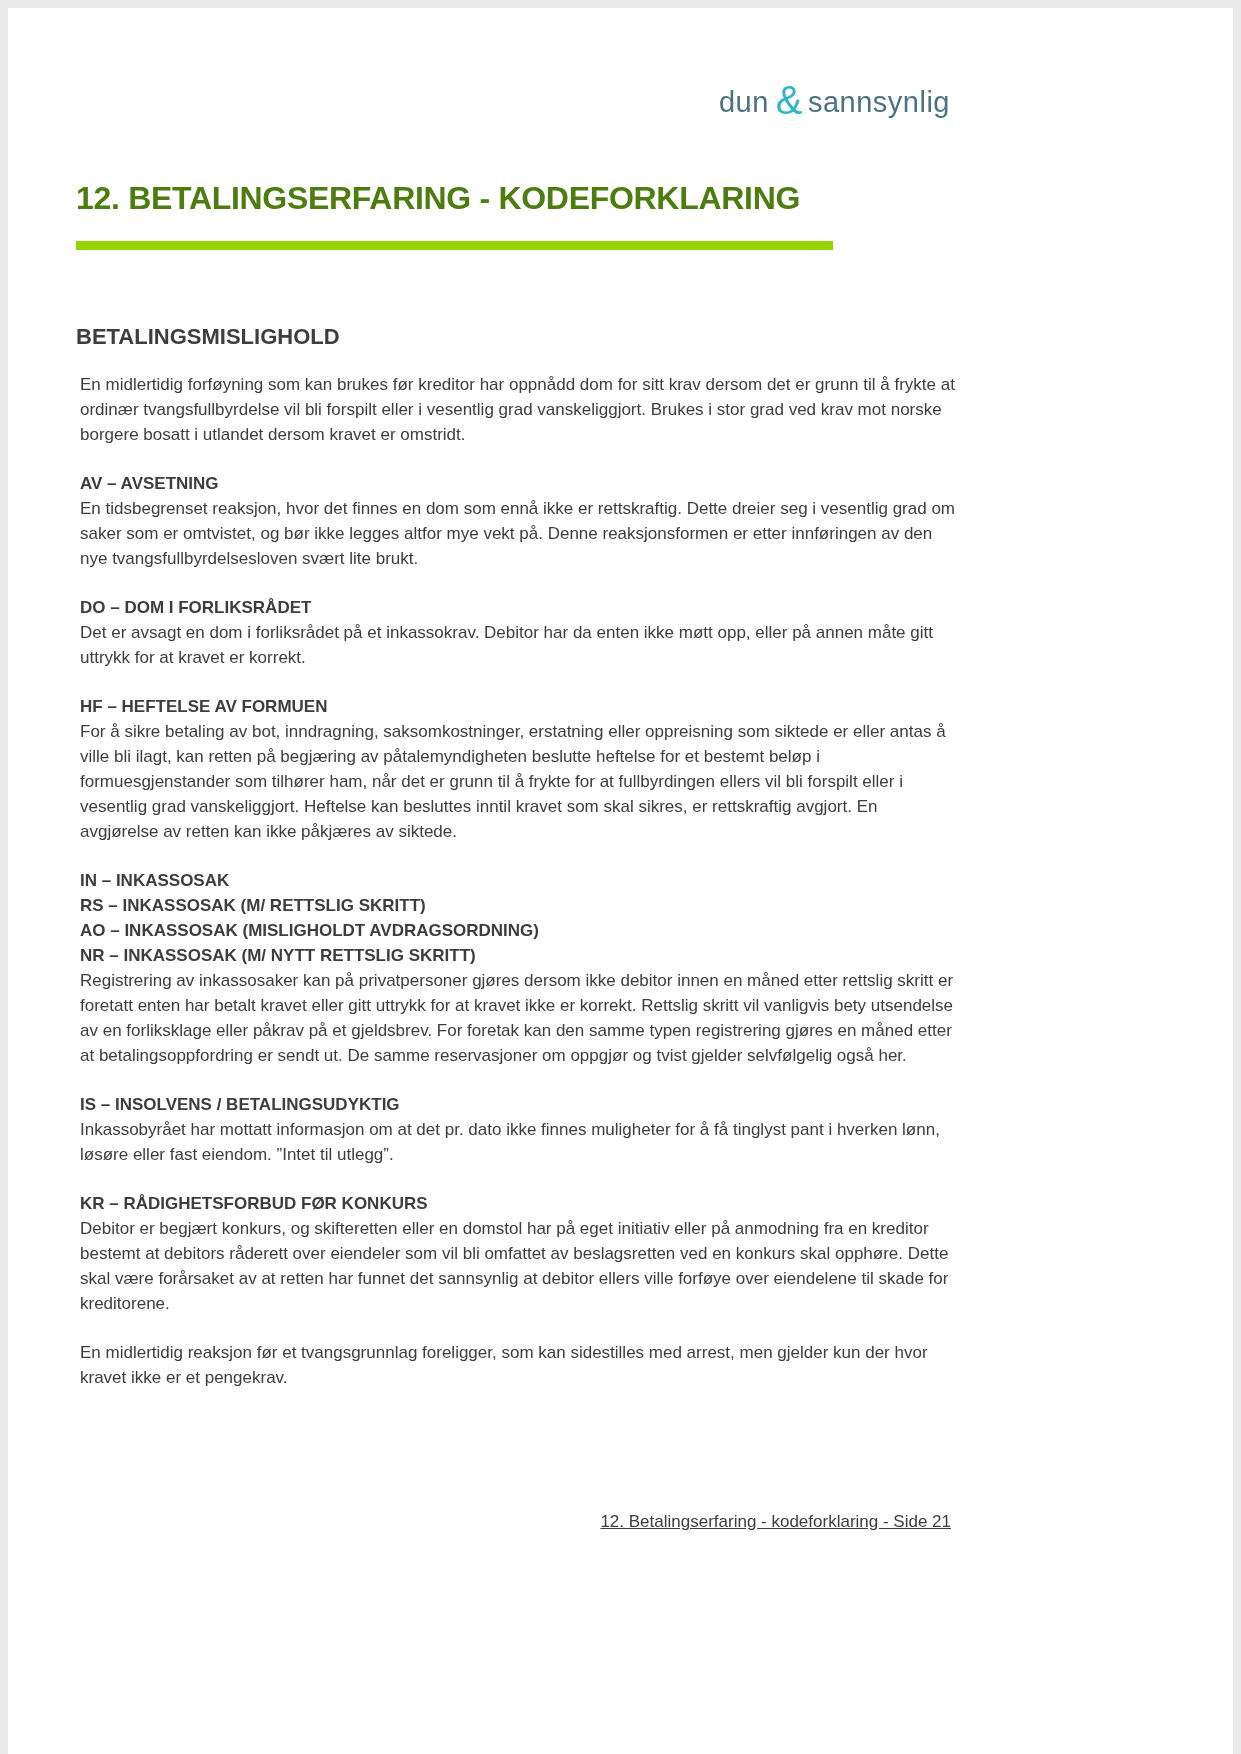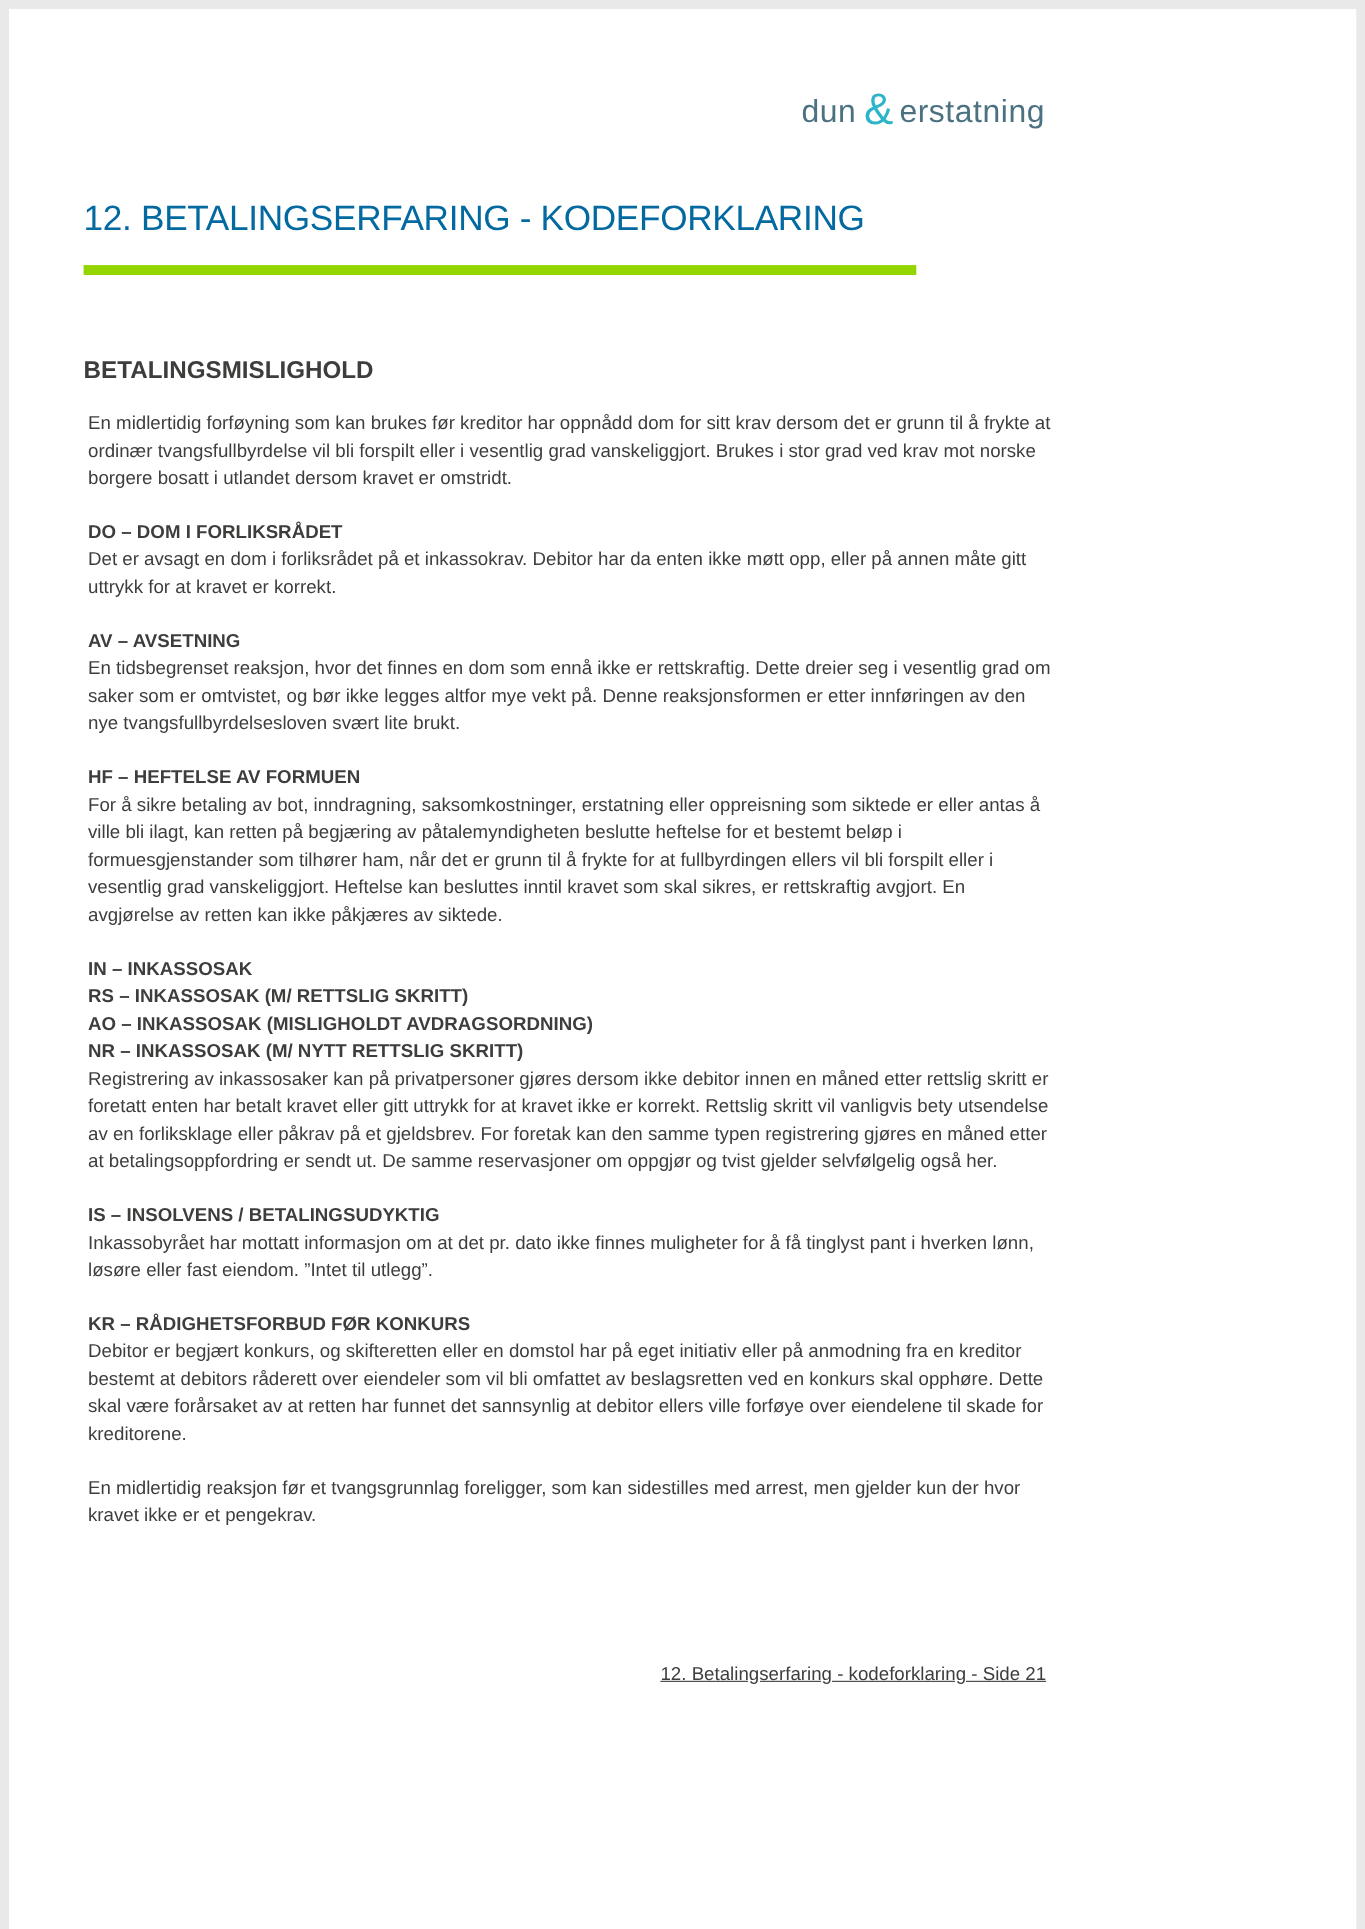--- a/index.html
+++ b/index.html
@@ -34,23 +34,23 @@
     margin: 0 1px 6px 3px;
     font-weight: 400;
   }
 
   
   .title {
     position: absolute;
     left: 64px;
     top: 168px;
     font-size: 32px;
-    font-weight: 400;
+    font-weight: 700;
     letter-spacing: -0.3px;
-    color: #0369a1;
+    color: #4d7c0f;
   }
   .rule {
     position: absolute;
     left: 64px;
     top: 229px;
     width: 757px;
     height: 9px;
     background: #94d500;
   }
 
@@ -88,41 +88,41 @@
   }
 </style>
 </head>
 <body>
 
 <div class="page">
 
   <header class="logo">
     <span>dun</span>
     <span class="amp">&amp;</span>
-    <span>erstatning</span>
+    <span>sannsynlig</span>
   </header>
 
   <h1 class="title">12. BETALINGSERFARING - KODEFORKLARING</h1>
   <div class="rule"></div>
 
   <main class="content">
     <h2 class="section-heading">BETALINGSMISLIGHOLD</h2>
 
     <article class="entry">
       <p class="entry-body">En midlertidig forføyning som kan brukes før kreditor har oppnådd dom for sitt krav dersom det er grunn til å frykte at ordinær tvangsfullbyrdelse vil bli forspilt eller i vesentlig grad vanskeliggjort. Brukes i stor grad ved krav mot norske borgere bosatt i utlandet dersom kravet er omstridt.</p>
     </article>
 
     <article class="entry">
-      <h3 class="entry-heading">DO – DOM I FORLIKSRÅDET</h3>
-      <p class="entry-body">Det er avsagt en dom i forliksrådet på et inkassokrav. Debitor har da enten ikke møtt opp, eller på annen måte gitt uttrykk for at kravet er korrekt.</p>
+      <h3 class="entry-heading">AV – AVSETNING</h3>
+      <p class="entry-body">En tidsbegrenset reaksjon, hvor det finnes en dom som ennå ikke er rettskraftig. Dette dreier seg i vesentlig grad om saker som er omtvistet, og bør ikke legges altfor mye vekt på. Denne reaksjonsformen er etter innføringen av den nye tvangsfullbyrdelsesloven svært lite brukt.</p>
     </article>
 
     <article class="entry">
-      <h3 class="entry-heading">AV – AVSETNING</h3>
-      <p class="entry-body">En tidsbegrenset reaksjon, hvor det finnes en dom som ennå ikke er rettskraftig. Dette dreier seg i vesentlig grad om saker som er omtvistet, og bør ikke legges altfor mye vekt på. Denne reaksjonsformen er etter innføringen av den nye tvangsfullbyrdelsesloven svært lite brukt.</p>
+      <h3 class="entry-heading">DO – DOM I FORLIKSRÅDET</h3>
+      <p class="entry-body">Det er avsagt en dom i forliksrådet på et inkassokrav. Debitor har da enten ikke møtt opp, eller på annen måte gitt uttrykk for at kravet er korrekt.</p>
     </article>
 
     <article class="entry">
       <h3 class="entry-heading">HF – HEFTELSE AV FORMUEN</h3>
       <p class="entry-body">For å sikre betaling av bot, inndragning, saksomkostninger, erstatning eller oppreisning som siktede er eller antas å ville bli ilagt, kan retten på begjæring av påtalemyndigheten beslutte heftelse for et bestemt beløp i formuesgjenstander som tilhører ham, når det er grunn til å frykte for at fullbyrdingen ellers vil bli forspilt eller i vesentlig grad vanskeliggjort. Heftelse kan besluttes inntil kravet som skal sikres, er rettskraftig avgjort. En avgjørelse av retten kan ikke påkjæres av siktede.</p>
     </article>
 
     <article class="entry">
       <h3 class="entry-heading">IN – INKASSOSAK
 RS – INKASSOSAK (M/ RETTSLIG SKRITT)

